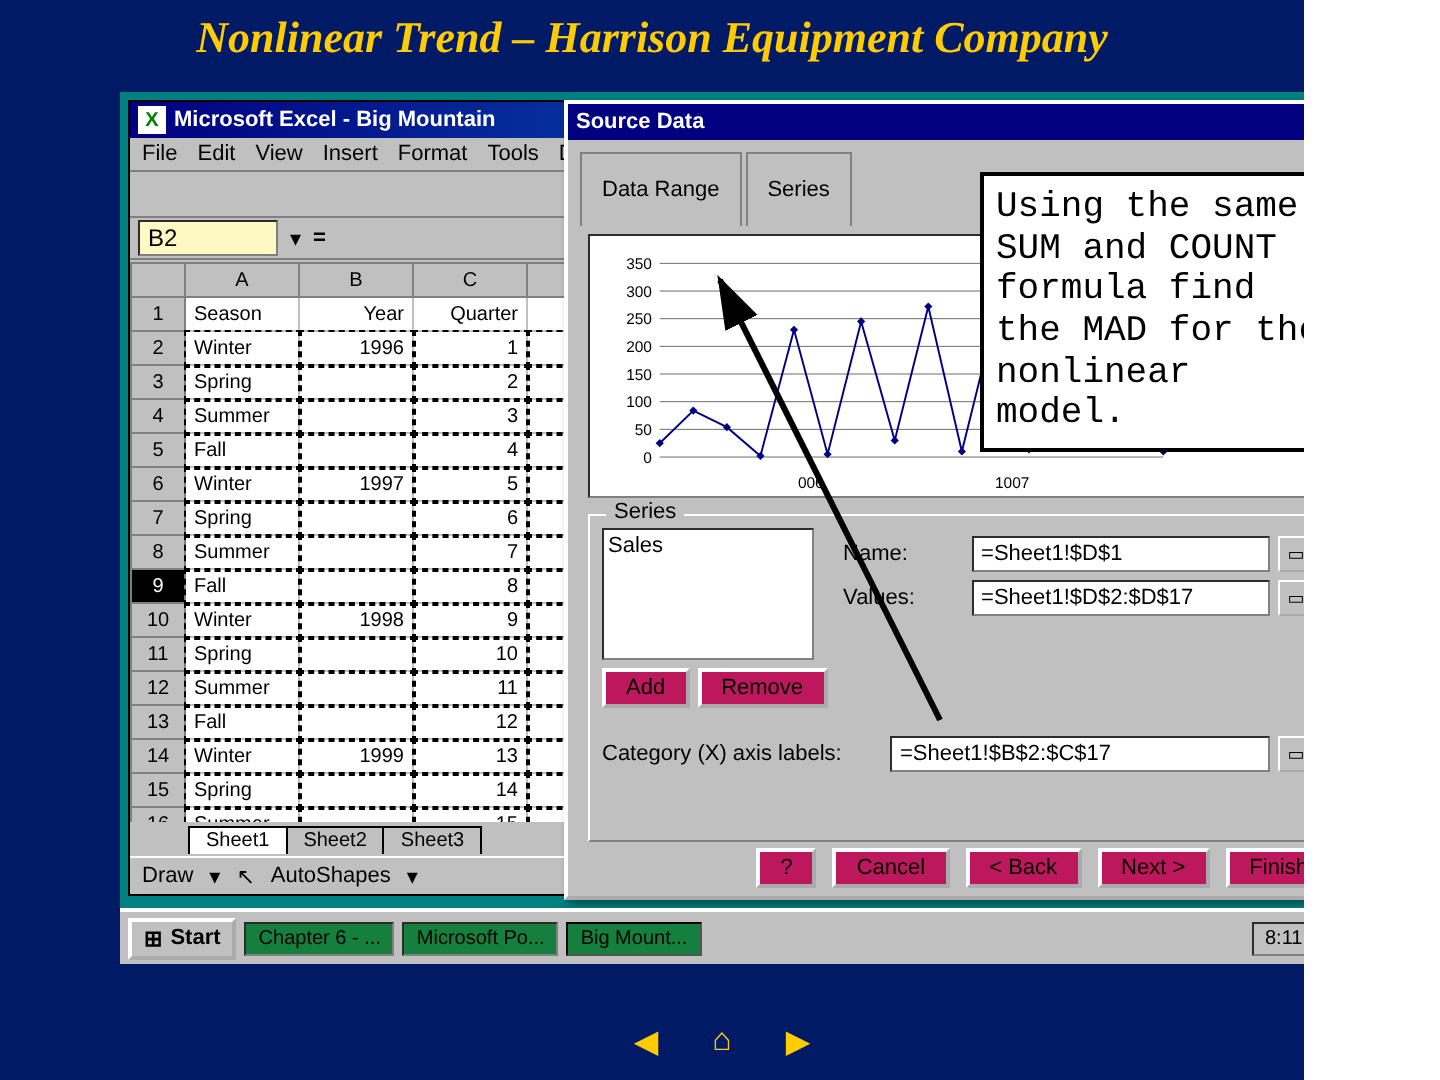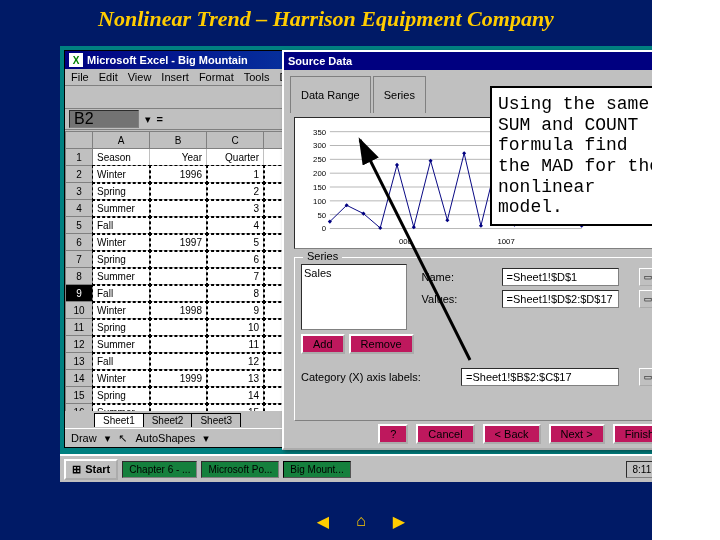--- a/index.html
+++ b/index.html
@@ -6,21 +6,21 @@
 .slide{width:652px;height:540px;background:#001a66;position:relative;overflow:hidden}
 .slide-title{color:#ffcc00;font-size:22px;font-weight:bold;font-style:italic;font-family:"Times New Roman",serif;text-align:center;padding:6px 0 10px 0}
 .desktop{position:absolute;left:60px;top:46px;width:620px;height:436px;background:#008080}
 .excel{position:absolute;left:4px;top:4px;right:4px;bottom:34px;background:#c0c0c0;border:1px solid #000}
 .titlebar{height:18px;background:linear-gradient(to right,#000080,#1084d0);color:#fff;font-weight:bold;font-size:11px;display:flex;align-items:center;padding:0 4px;gap:4px}
 .titlebar .xicon{width:14px;height:14px;background:#fff;color:#008000;font-weight:bold;display:flex;align-items:center;justify-content:center;font-size:10px}
 .menubar{height:16px;background:#c0c0c0;display:flex;gap:10px;padding:0 6px;align-items:center;border-bottom:1px solid #808080;font-size:11px}
 .menubar span{color:#000}
 .toolbar{height:22px;background:#c0c0c0;border-bottom:1px solid #808080}
 .addrbar{height:20px;background:#c0c0c0;display:flex;align-items:center;gap:6px;padding:0 4px;border-bottom:1px solid #808080}
-.addrbar .cellref{background:#737373;border:1px inset #808080;width:60px;height:16px;padding:0 4px;font-size:16px;display:flex;align-items:center}
+.addrbar .cellref{background:#fef9c3;border:1px inset #808080;width:60px;height:16px;padding:0 4px;font-size:12px;display:flex;align-items:center}
 .addrbar .eq{font-weight:bold}
 .sheetarea{position:absolute;left:0;top:80px;right:0;bottom:36px;background:#fff;overflow:hidden}
 table.grid{border-collapse:collapse;font-size:10px}
 table.grid th{background:#c0c0c0;border:1px solid #808080;font-weight:normal;text-align:center;padding:1px 4px;height:14px}
 table.grid td{border:1px solid #c0c0c0;padding:1px 4px;height:14px;min-width:48px;text-align:left}
 table.grid td.num{text-align:right}
 table.grid td.center{text-align:right}
 table.grid th.rowh{width:18px;text-align:center}
 table.grid th.selrow{background:#000;color:#fff}
 .sheet-tabs{position:absolute;left:15px;bottom:18px;height:18px;background:#c0c0c0;display:flex;align-items:center;font-size:10px;gap:0;padding-left:14px}
@@ -30,21 +30,21 @@
 .wizard{position:absolute;left:222px;top:4px;width:390px;height:396px;background:#c0c0c0;border:2px outset #fff;box-shadow:2px 2px 4px rgba(0,0,0,.4)}
 .wizard .titlebar{background:#000080}
 .wizard-body{padding:6px;position:relative;height:348px}
 .wiz-tabs{display:flex;gap:2px;margin-bottom:4px}
 .wiz-tabs .wtab{background:#c0c0c0;border:1px solid #808080;border-bottom:none;padding:12px 10px;font-size:11px}
 .chart-prev{background:#fff;border:1px inset #808080;height:130px;margin:0 4px 8px 4px;position:relative}
 .chart-prev svg{width:100%;height:100%}
 .series-box{border:1px solid #808080;border-top-color:#fff;border-left-color:#fff;padding:6px;margin:0 4px;height:150px;position:relative}
 .series-box .lbl{position:absolute;top:-8px;left:8px;background:#c0c0c0;padding:0 4px;font-size:11px}
 .series-list{background:#fff;border:1px inset #808080;width:100px;height:60px;font-size:11px;padding:2px}
-.field-row{display:flex;align-items:center;gap:20px;margin:4px 0}
+.field-row{display:flex;align-items:center;gap:4px;margin:4px 0}
 .field-row label{width:60px;font-size:11px}
 .field-row .txt{flex:1;background:#fff;border:1px inset #808080;height:16px;font-size:11px;padding:0 4px;display:flex;align-items:center}
 .field-row .picker{width:16px;height:16px;background:#c0c0c0;border:1px outset #fff;display:flex;align-items:center;justify-content:center;font-size:9px}
 .btn{background:#be185d;border:2px outset #fff;padding:2px 10px;font-size:11px;text-align:center}
 .wiz-buttons{position:absolute;left:0;right:0;bottom:4px;display:flex;justify-content:flex-end;gap:8px;padding:0 8px}
 .taskbar{position:absolute;left:0;right:0;bottom:0;height:26px;background:#c0c0c0;border-top:2px solid #fff;display:flex;align-items:center;gap:4px;padding:0 4px;font-size:11px}
 .taskbar .start{background:#c0c0c0;border:2px outset #fff;padding:2px 6px;font-weight:bold;display:flex;align-items:center;gap:4px}
 .taskbar .taskbtn{background:#15803d;border:1px inset #808080;padding:2px 6px;font-size:10px;flex:0 0 auto}
 .taskbar .taskbtn.active{border:1px inset #000}
 .taskbar .clock{margin-left:auto;border:1px inset #808080;padding:2px 6px;font-size:10px}

